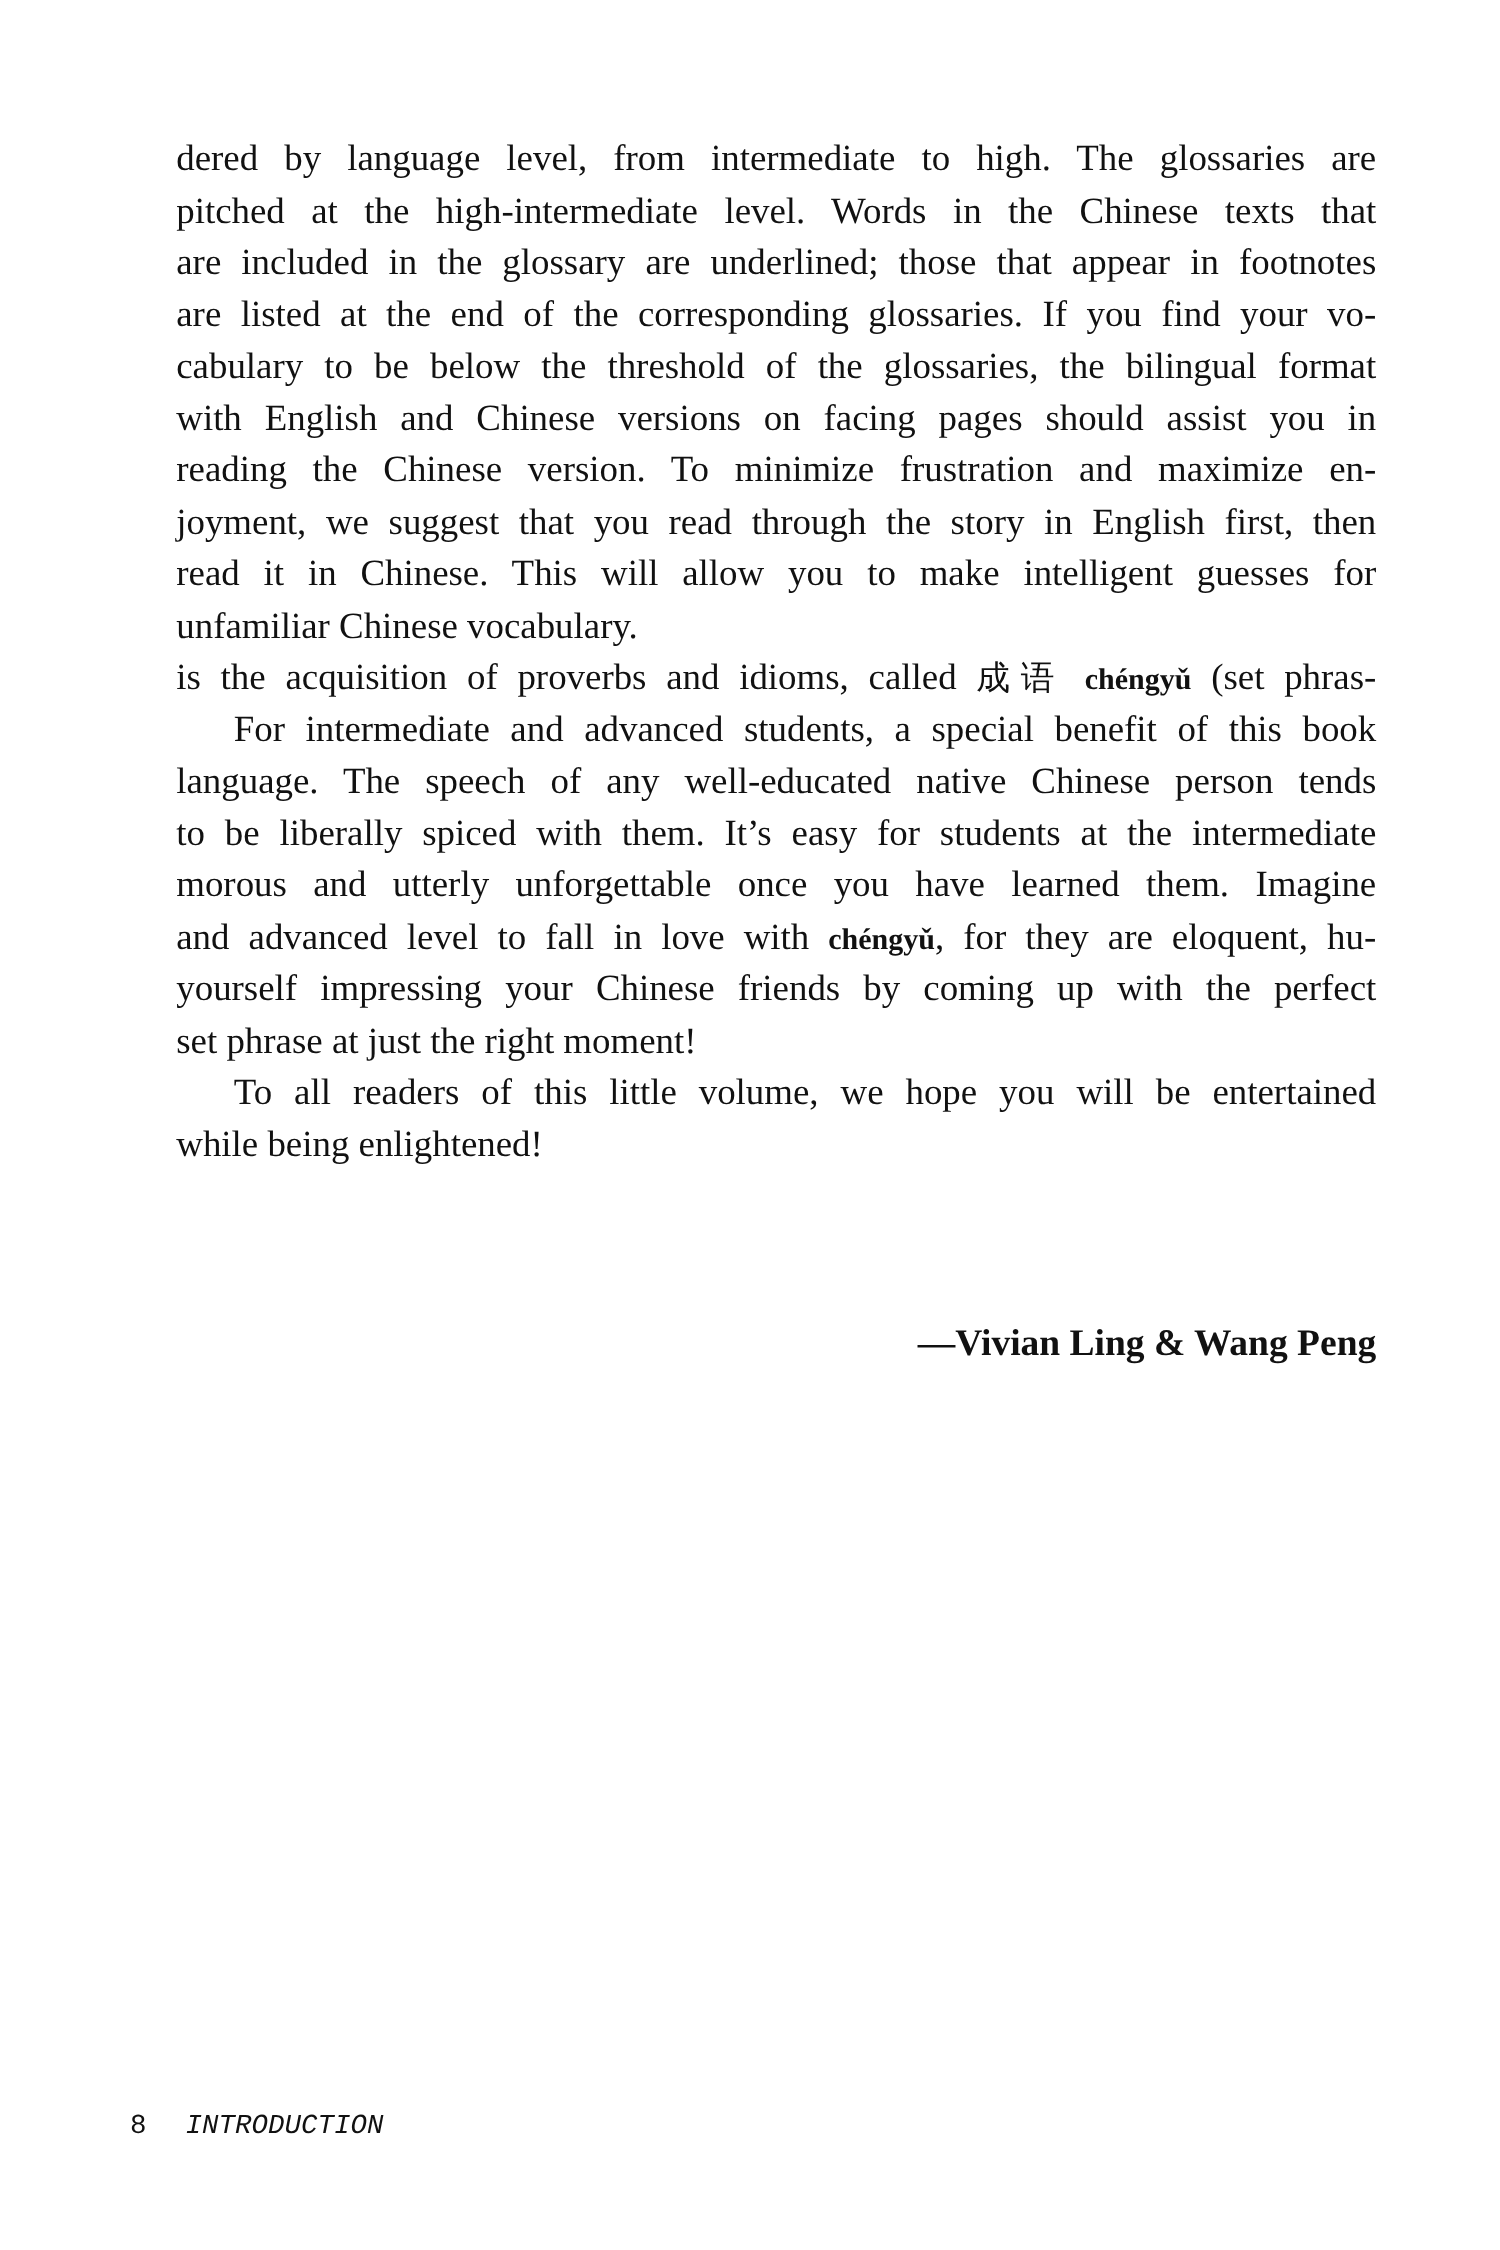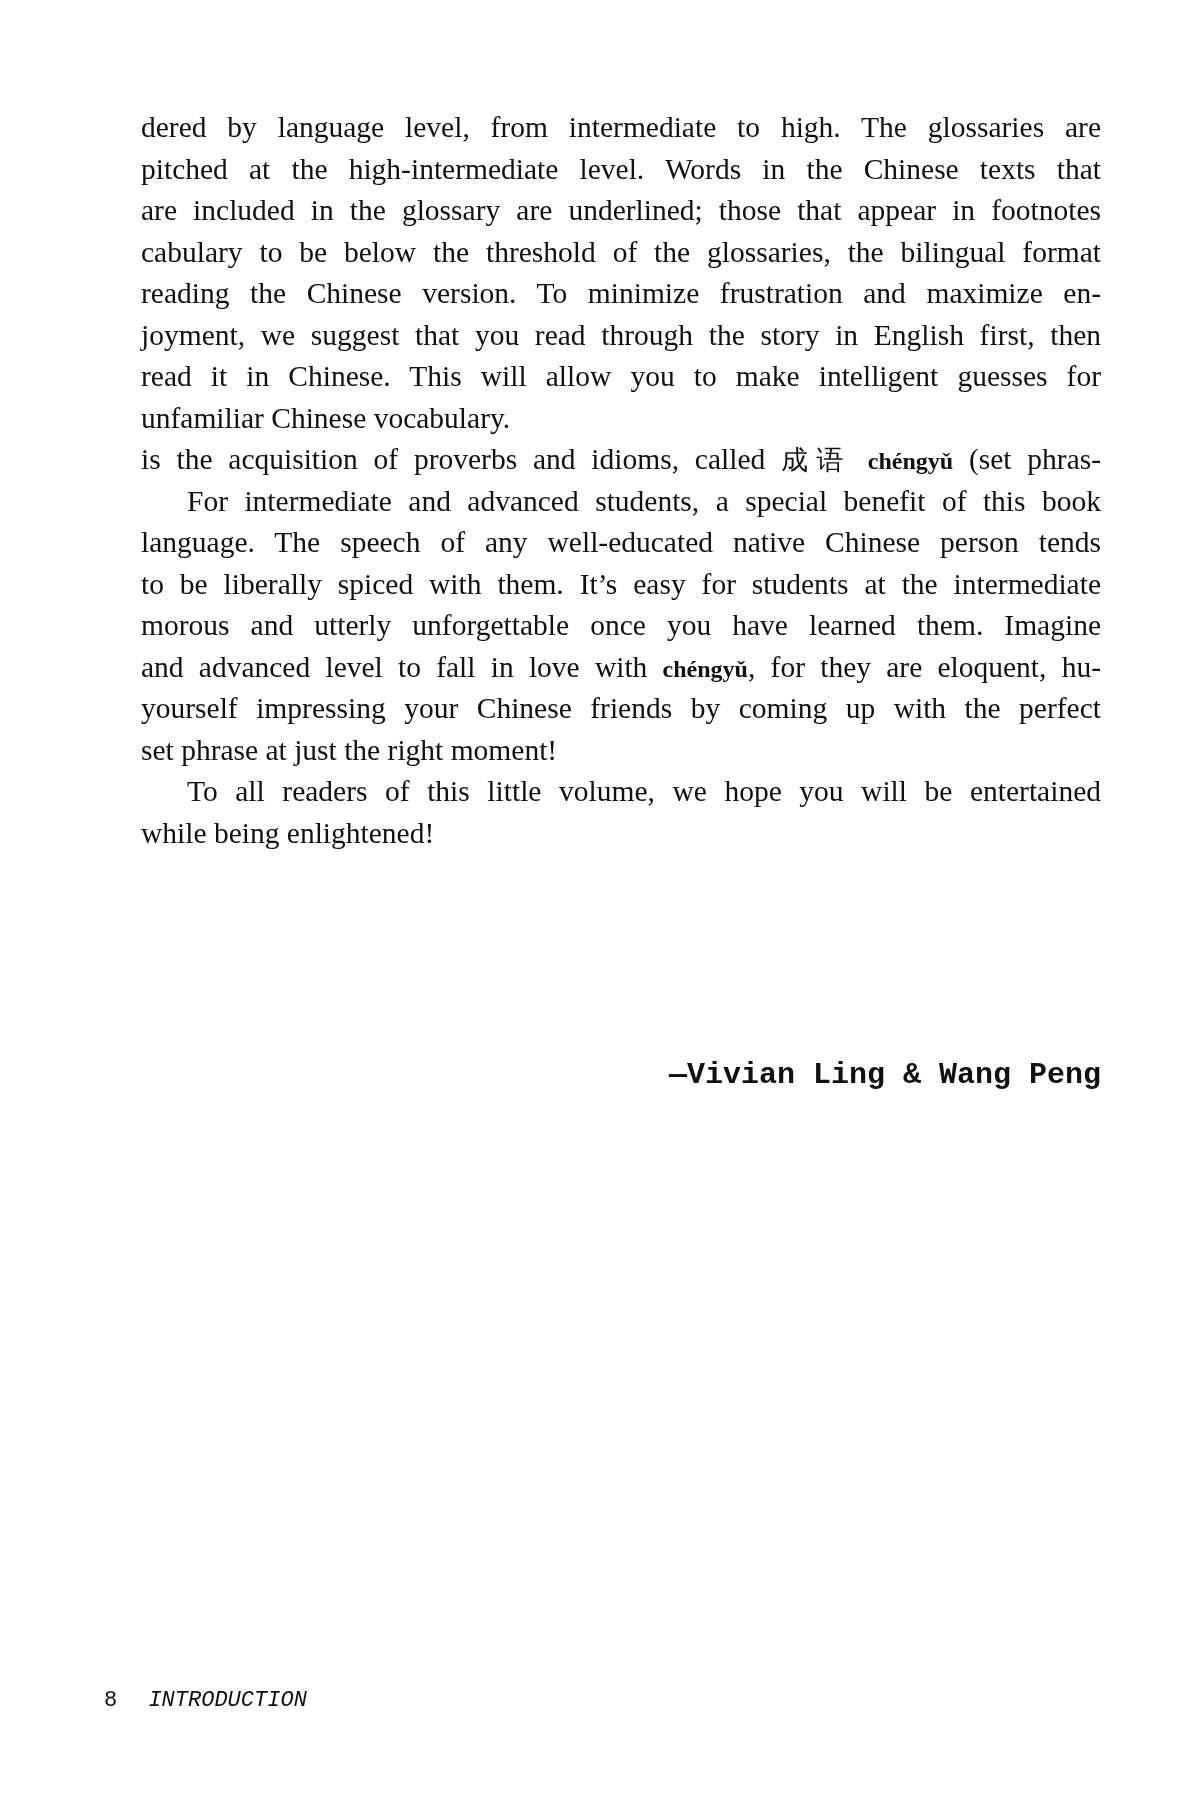--- a/index.html
+++ b/index.html
@@ -12,41 +12,43 @@
   }
   .line { display: block; text-align: justify; text-align-last: justify; white-space: nowrap; height: 41.5px; }
   .line.last { text-align-last: left; }
   .line.indent { padding-left: 46px; }
   .line span.inner { display: inline-block; width: 100%; text-align: justify; text-align-last: justify; white-space: normal; }
   .line.last span.inner { text-align-last: left; }
   .pinyin { font-weight: bold; font-size: 24px; }
   .cjk { font-family: "DejaVu Sans", sans-serif; font-size: 27px; }
   .signature {
     position: absolute; right: 115px; top: 1058px;
-    font-family: Liberation Mono, monospace;
+    font-family: Liberation Serif, serif;
     font-weight: bold; font-size: 30px; color: #111;
   }
   .footer {
     position: absolute; left: 88px; top: 1688px;
     font-family: Liberation Mono, monospace;
     font-size: 22px; color: #111;
   }
   .footer .page-num { margin-right: 18px; }
   .footer .running-head { font-style: italic; }
 </style>
 </head>
 <body>
 
 <div class="page">
   <div class="body-text">
 
     <div class="line"><span class="inner">dered by language level, from intermediate to high. The glossaries are</span></div>
     <div class="line"><span class="inner">pitched at the high-intermediate level. Words in the Chinese texts that</span></div>
     <div class="line"><span class="inner">are included in the glossary are underlined; those that appear in footnotes</span></div>
+    <div class="line"><span class="inner">are listed at the end of the corresponding glossaries. If you find your vo-</span></div>
     <div class="line"><span class="inner">cabulary to be below the threshold of the glossaries, the bilingual format</span></div>
+    <div class="line"><span class="inner">with English and Chinese versions on facing pages should assist you in</span></div>
     <div class="line"><span class="inner">reading the Chinese version. To minimize frustration and maximize en-</span></div>
     <div class="line"><span class="inner">joyment, we suggest that you read through the story in English first, then</span></div>
     <div class="line"><span class="inner">read it in Chinese. This will allow you to make intelligent guesses for</span></div>
     <div class="line last"><span class="inner">unfamiliar Chinese vocabulary.</span></div>
 
     <div class="line"><span class="inner"><span>is the acquisition of proverbs and idioms, called </span><span class="cjk">成语</span> <span class="pinyin">chéngyǔ</span><span> (set phras-</span></span></div>
     <div class="line indent"><span class="inner">For intermediate and advanced students, a special benefit of this book</span></div>
     <div class="line"><span class="inner">language. The speech of any well-educated native Chinese person tends</span></div>
     <div class="line"><span class="inner">to be liberally spiced with them. It’s easy for students at the intermediate</span></div>
     <div class="line"><span class="inner">morous and utterly unforgettable once you have learned them. Imagine</span></div>

